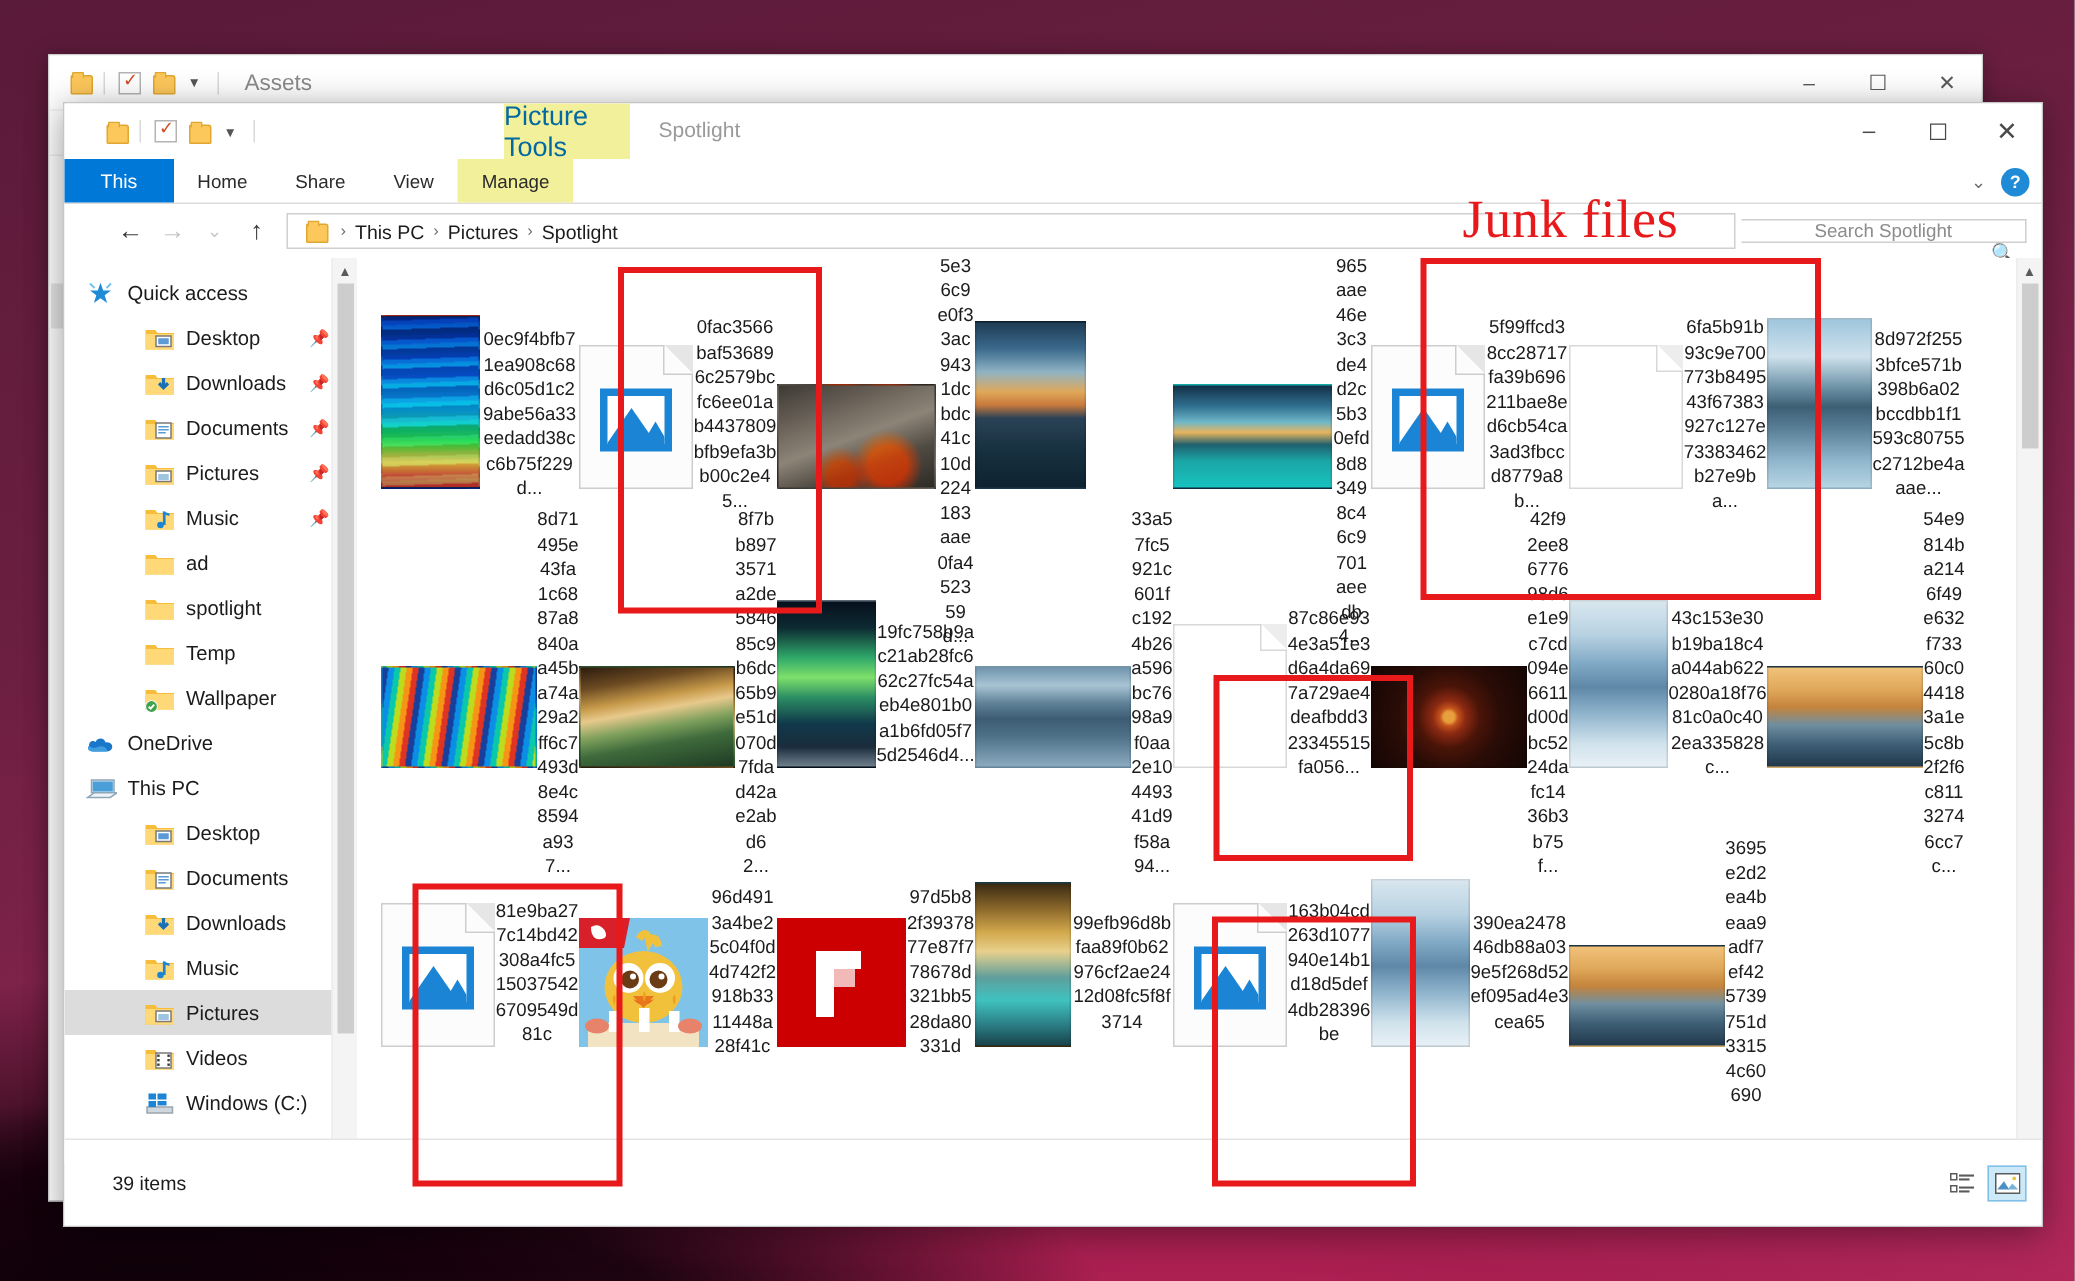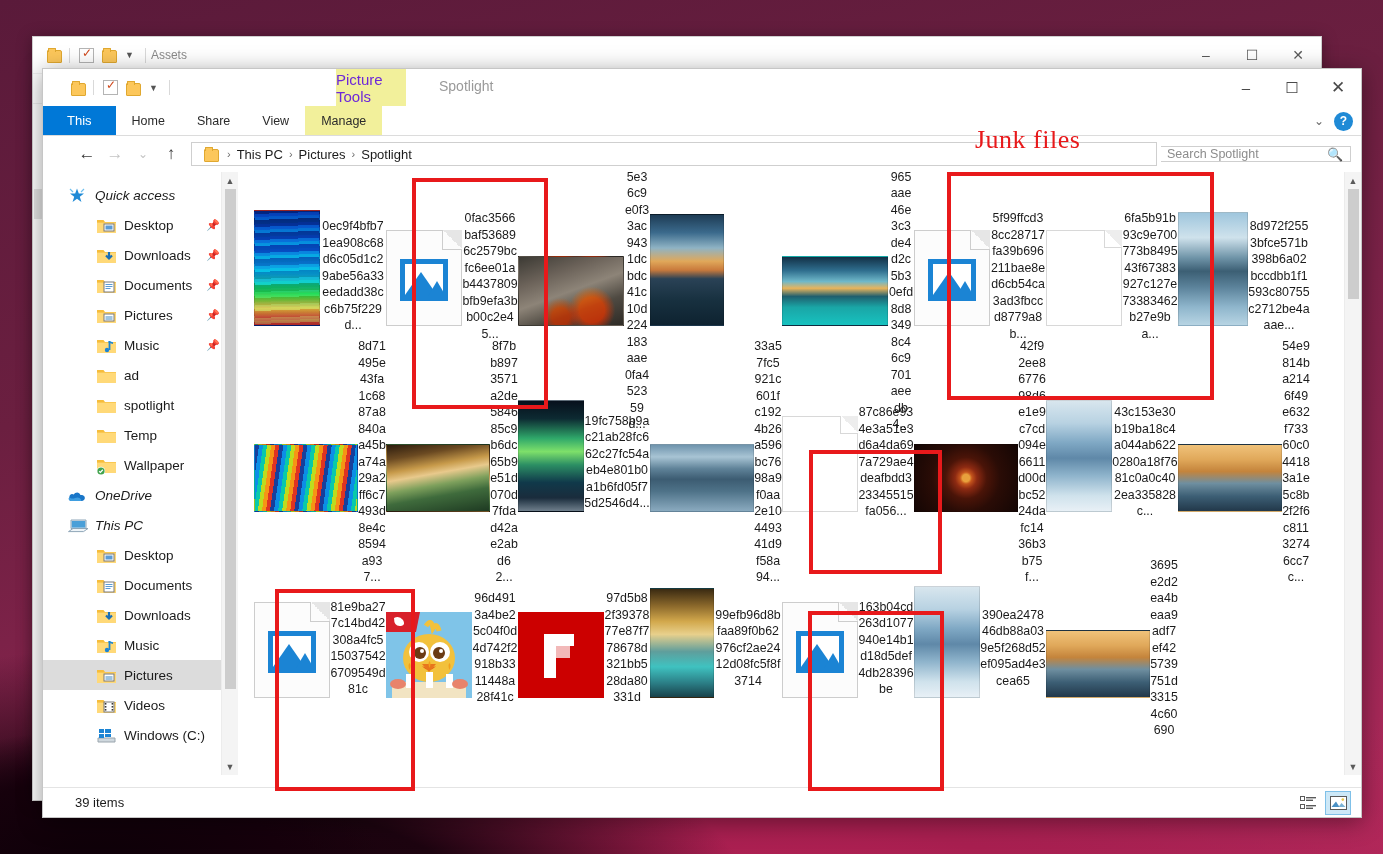--- a/index.html
+++ b/index.html
@@ -27,39 +27,39 @@
     border-bottom:1px solid #f0f0f0; padding-left:10px; }
   .qat-folder { width:13px; height:14px; position:relative; margin:0 4px; }
   .qat-folder:before { content:""; position:absolute; left:0; top:2px; width:13px; height:11px;
     background:#fcc75b; border:1px solid #e0a830; border-radius:1px 2px 1px 1px; }
   .qat-folder:after { content:""; position:absolute; left:1px; top:0px; width:6px; height:3px;
     background:#fcc75b; border:1px solid #e0a830; border-bottom:none; border-radius:1px 1px 0 0;}
   .qat-sep { width:1px; height:15px; background:#d9d9d9; margin:0 5px; }
   .qat-check { width:15px; height:15px; border:1px solid #b4b4b4; position:relative; margin:0 4px;}
   .qat-check:after { content:"✓"; position:absolute; left:2px; top:-3px; font-size:12px; color:#d04a1e; }
   .qat-caret { font-size:9px; color:#555; margin:0 6px; }
-  #bg-title { font-size:12px; color:#8a8a8a; margin-left:0;text-align:center; }
+  #bg-title { font-size:15px; color:#8a8a8a; margin-left:12px;text-align:center; }
   #bg-winctl { margin-left:auto; display:flex; }
   #bg-winctl .wbtn { width:46px; height:36px; display:flex; align-items:center; justify-content:center;
     color:#5a5a5a; font-size:14px; }
   #bg-toolbar-strip { height:30px; background:#fff; border-bottom:1px solid #eee; }
   #bg-left-rail { position:absolute; left:0; top:67px; width:46px; bottom:0; background:#fff; }
   #bg-back { position:absolute; left:12px; top:112px; font-size:20px; color:#b9b9b9; }
   #bg-grayrow { position:absolute; left:1px; top:152px; width:44px; height:30px; background:#e5e5e5; }
   #bg-count { position:absolute; left:10px; top:760px; font-size:13px; color:#333; }
 
   
   #fg-window { position:absolute; left:42px; top:68px; width:1320px; height:750px;
     background:#ffffff; border:1px solid #c6c6c6; box-shadow:0 4px 22px rgba(0,0,0,.4); }
 
   
   #fg-qat { height:37px; display:flex; align-items:center; padding-left:24px; background:#fff; position:relative; }
-  #picture-tools { position:absolute; left:293px; top:0; width:70px; height:37px;
+  #picture-tools { position:absolute; left:293px; top:0; width:84px; height:37px;
     background:#f2f09b; display:flex; align-items:center; justify-content:center;
-    font-size:15px; color:#6d28d9; }
+    font-size:18px; color:#0369a1; }
   #fg-title { position:absolute; left:396px; top:9px; font-size:14px; color:#9a9a9a; }
   #fg-winctl { position:absolute; right:0; top:0; display:flex; }
   #fg-winctl .wbtn { width:46px; height:37px; display:flex; align-items:center; justify-content:center;
     color:#4a4a4a; font-size:15px; }
   #fg-winctl .wbtn.close { font-size:17px; }
 
   
   #fg-tabs { height:30px; display:flex; align-items:stretch; background:#fff; position:relative;
      border-bottom:1px solid #dcdcdc; }
   .rtab { display:flex; align-items:center; padding:0 16px; font-size:12.5px; color:#2b2b2b; }
@@ -72,29 +72,29 @@
 
   
   #addr-row { height:36px; display:flex; align-items:center; padding:0 10px 0 32px; background:#fff; gap:4px; position:relative;}
   .navbtn { width:24px; text-align:center; font-size:17px; color:#3a3a3a; }
   .navbtn.dim { color:#c4c4c4; }
   .navbtn.small { font-size:12px; }
   #breadcrumb { flex:1; height:24px; border:1px solid #cfcfcf; background:#fff; display:flex;
      align-items:center; padding:0 8px; gap:6px; font-size:13px; color:#1b1b1b; margin-left:4px; }
   .crumb-sep { color:#6b6b6b; font-size:11px; }
   #searchbox { width:190px; height:16px; border:1px solid #cfcfcf; border-left:none; background:#fff;
-     display:flex; align-items:center; padding:0 6px; font-size:12.5px; color:#8c8c8c; }
+     display:flex; align-items:center; padding:0 6px; font-size:12.5px; color:#8c8c8c;flex-direction:column; }
   #search-icon { margin-left:auto; color:#555; font-size:13px; }
 
   
   #fg-body { position:absolute; left:0; right:0; top:103px; bottom:42px; display:flex; background:#fff; }
   #navpane { width:195px; padding-top:8px; overflow:hidden; position:relative; flex:none; }
   .nav-item { height:30px; display:flex; align-items:center; font-size:13.5px; color:#1b1b1b; position:relative;}
   .nav-item.sel { background:#dcdcdc; }
-  .nav-lvl0 { padding-left:24px;font-style:italic; }
+  .nav-lvl0 { padding-left:14px; }
   .nav-lvl1 { padding-left:53px;text-align:center; }
   .nav-ico { width:21px; height:17px; margin-right:7px; position:relative; flex:none; }
   .pin { position:absolute; right:18px; color:#7a7a7a; font-size:12px; transform:rotate(45deg); }
   #nav-scroll { position:absolute; right:0; top:0; width:17px; bottom:0; background:#f4f4f4;
      border-left:1px solid #ececec; }
   .sb-arrow { height:17px; display:flex; align-items:center; justify-content:center; font-size:9px; color:#5a5a5a;}
   #nav-thumb { position:absolute; left:3px; top:17px; width:11px; height:500px; background:#cdcdcd; }
 
   
   #content { flex:1; position:relative; overflow:hidden; }
@@ -119,30 +119,30 @@
   .blank-ico .fold { position:absolute; right:-1px; top:-1px; width:18px; height:18px;
      background:linear-gradient(225deg,#ededed 0%,#ededed 50%,#fff 50%); border-left:1px solid #d8d8d8;
      border-bottom:1px solid #d8d8d8; }
 
   
   #content-scroll { position:absolute; right:0; top:0; width:17px; bottom:0; background:#f4f4f4;
      border-left:1px solid #ececec; }
   #content-thumb { position:absolute; left:3px; top:17px; width:11px; height:110px; background:#cdcdcd; }
 
   
-  #statusbar { position:absolute; left:0; right:0; bottom:0; height:30px; border-top:1px solid #e4e4e4;
+  #statusbar { position:absolute; left:0; right:0; bottom:0; height:58px; border-top:1px solid #e4e4e4;
      display:flex; align-items:center; padding:0 10px 0 32px; background:#fff; }
   #status-count { font-size:13px; color:#1b1b1b; }
   #view-btns { margin-left:auto; display:flex; gap:4px; align-items:center; }
   .vbtn { width:26px; height:24px; display:flex; align-items:center; justify-content:center; }
   .vbtn.active { background:#cde8f7; border:1px solid #7fc0e8; }
 
   
   .redbox { position:absolute; border:4px solid #e8191b; pointer-events:none; z-index:30; }
-  #junk-label { position:absolute; left:975px; top:125px; font-size:26px; color:#e8191b;
+  #junk-label { position:absolute; left:975px; top:125px; font-size:36px; color:#e8191b;
      font-family:"Liberation Serif", serif; z-index:31; letter-spacing:.5px; }
 
   
   .ph { border:1px solid rgba(0,0,0,.12); }
 </style>
 </head>
 <body>
 
 <div id="desktop">
   <div id="desktop-glow"></div>

